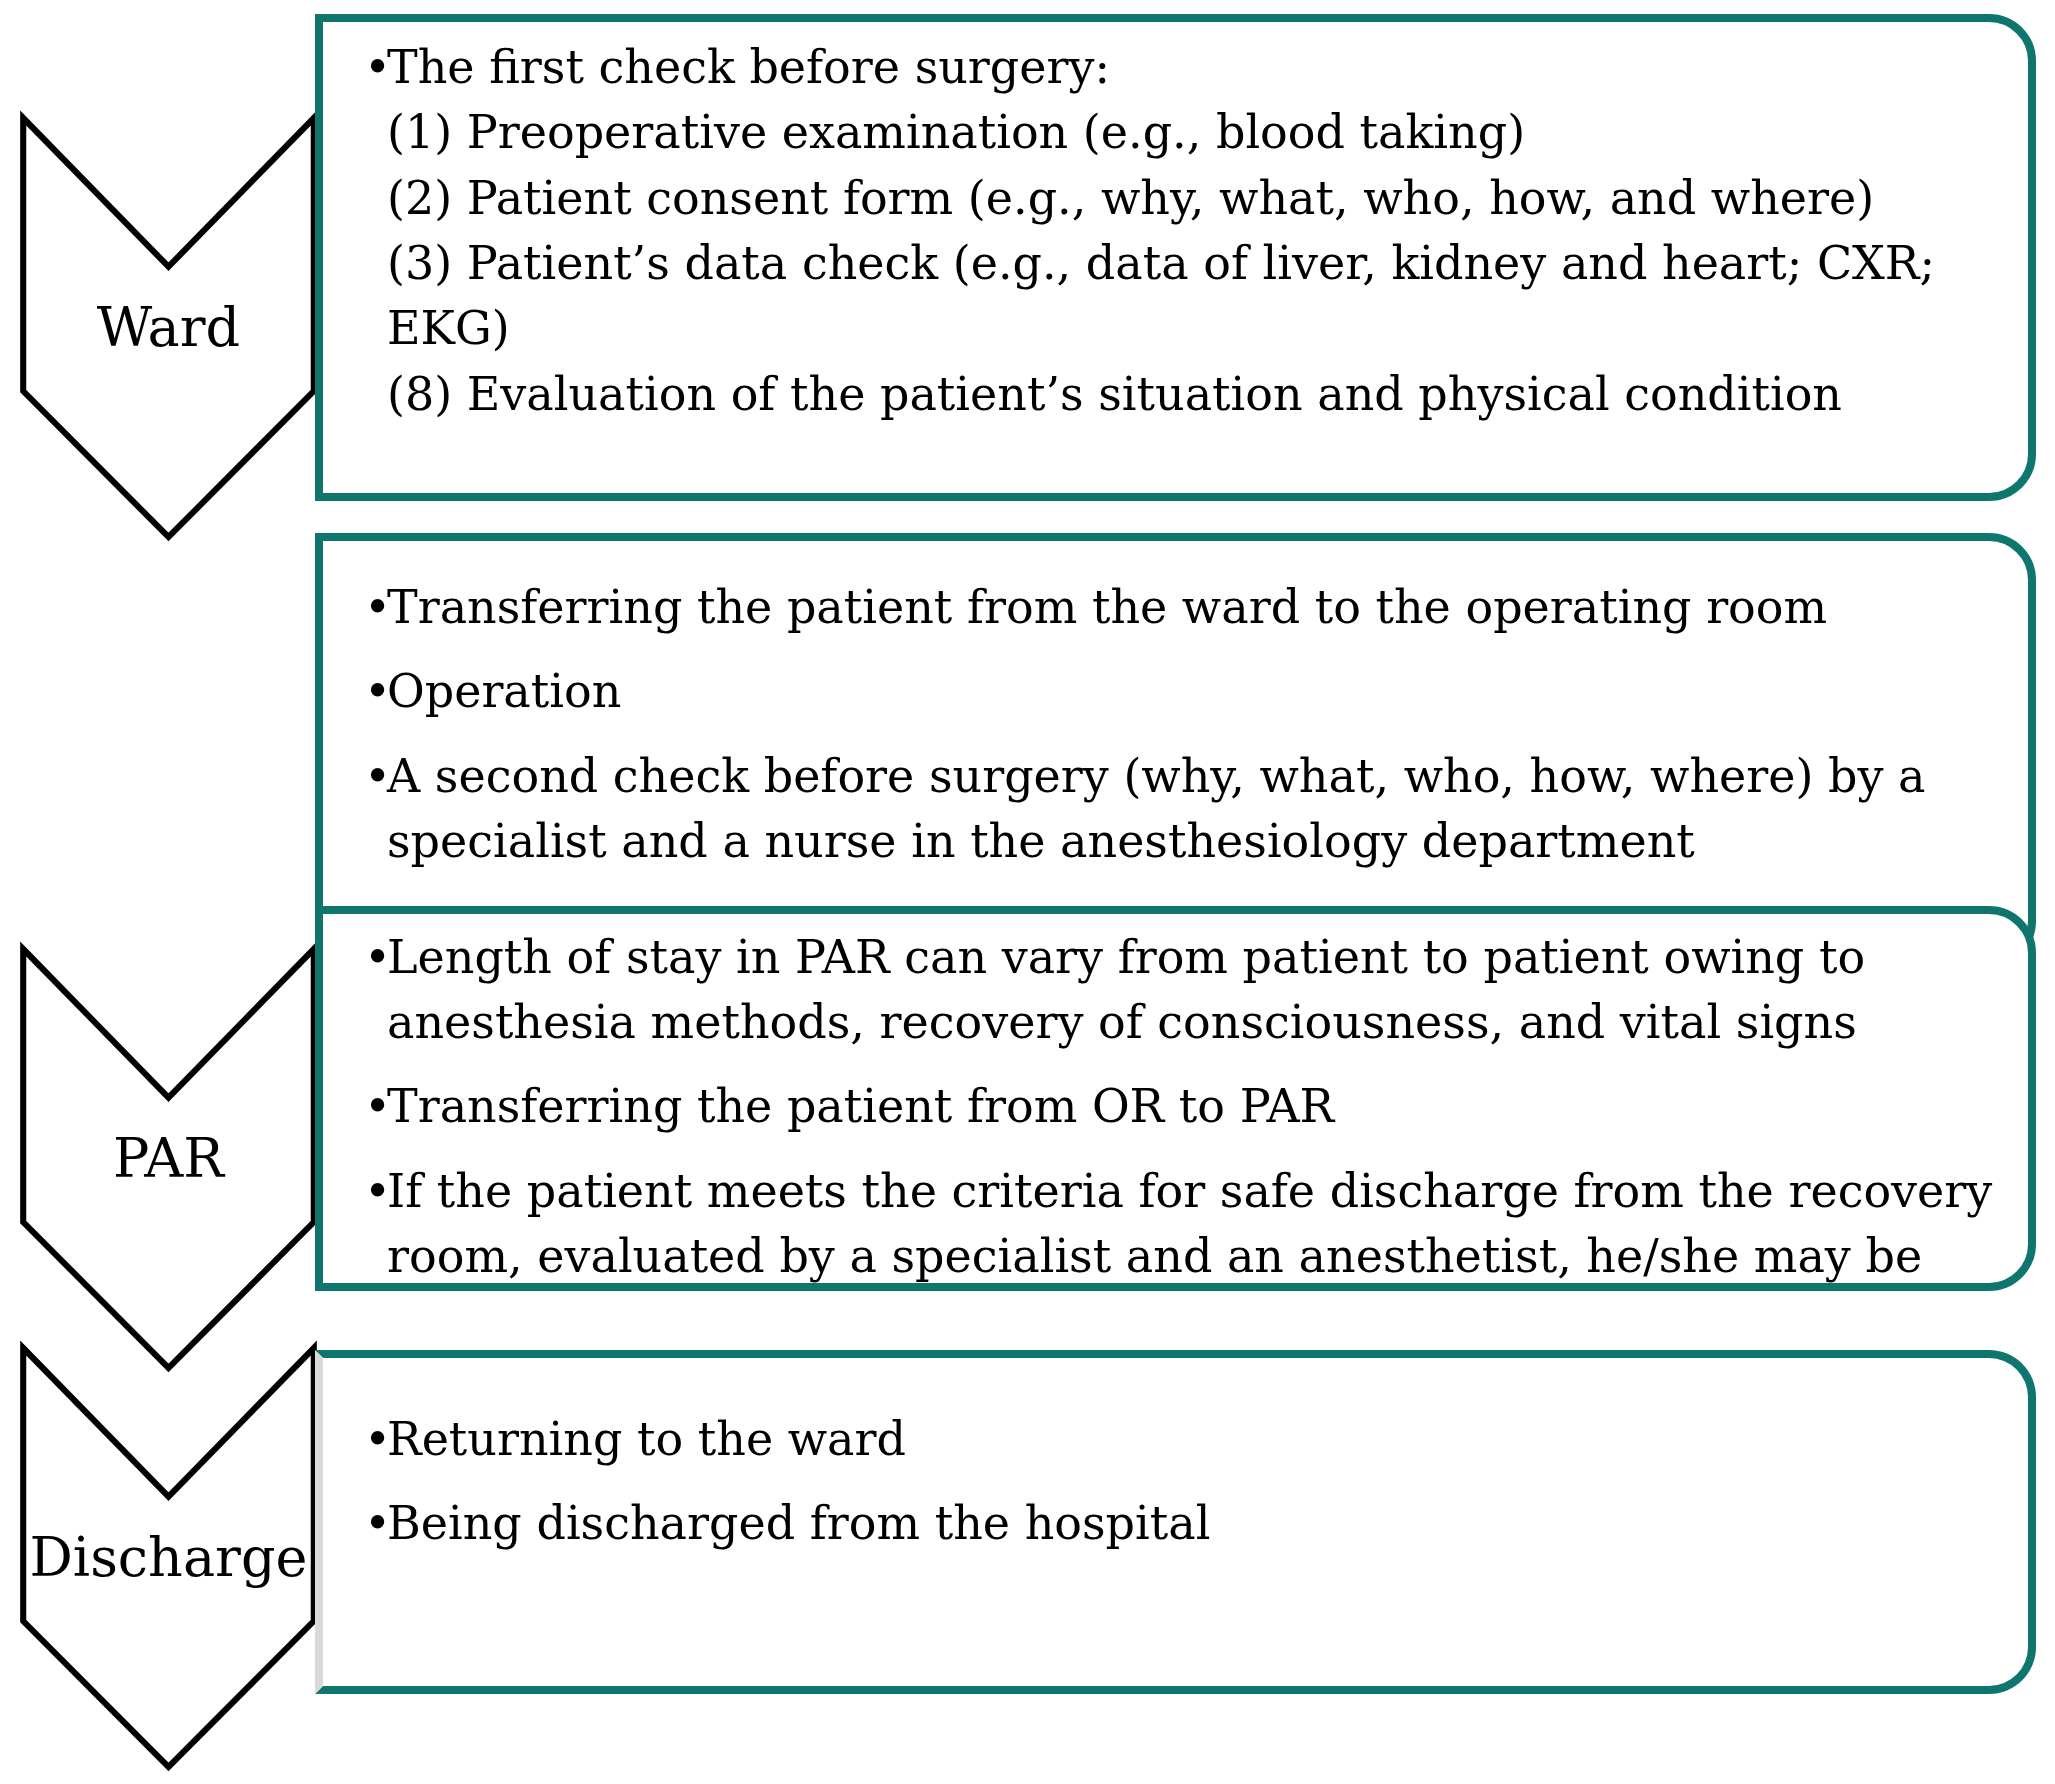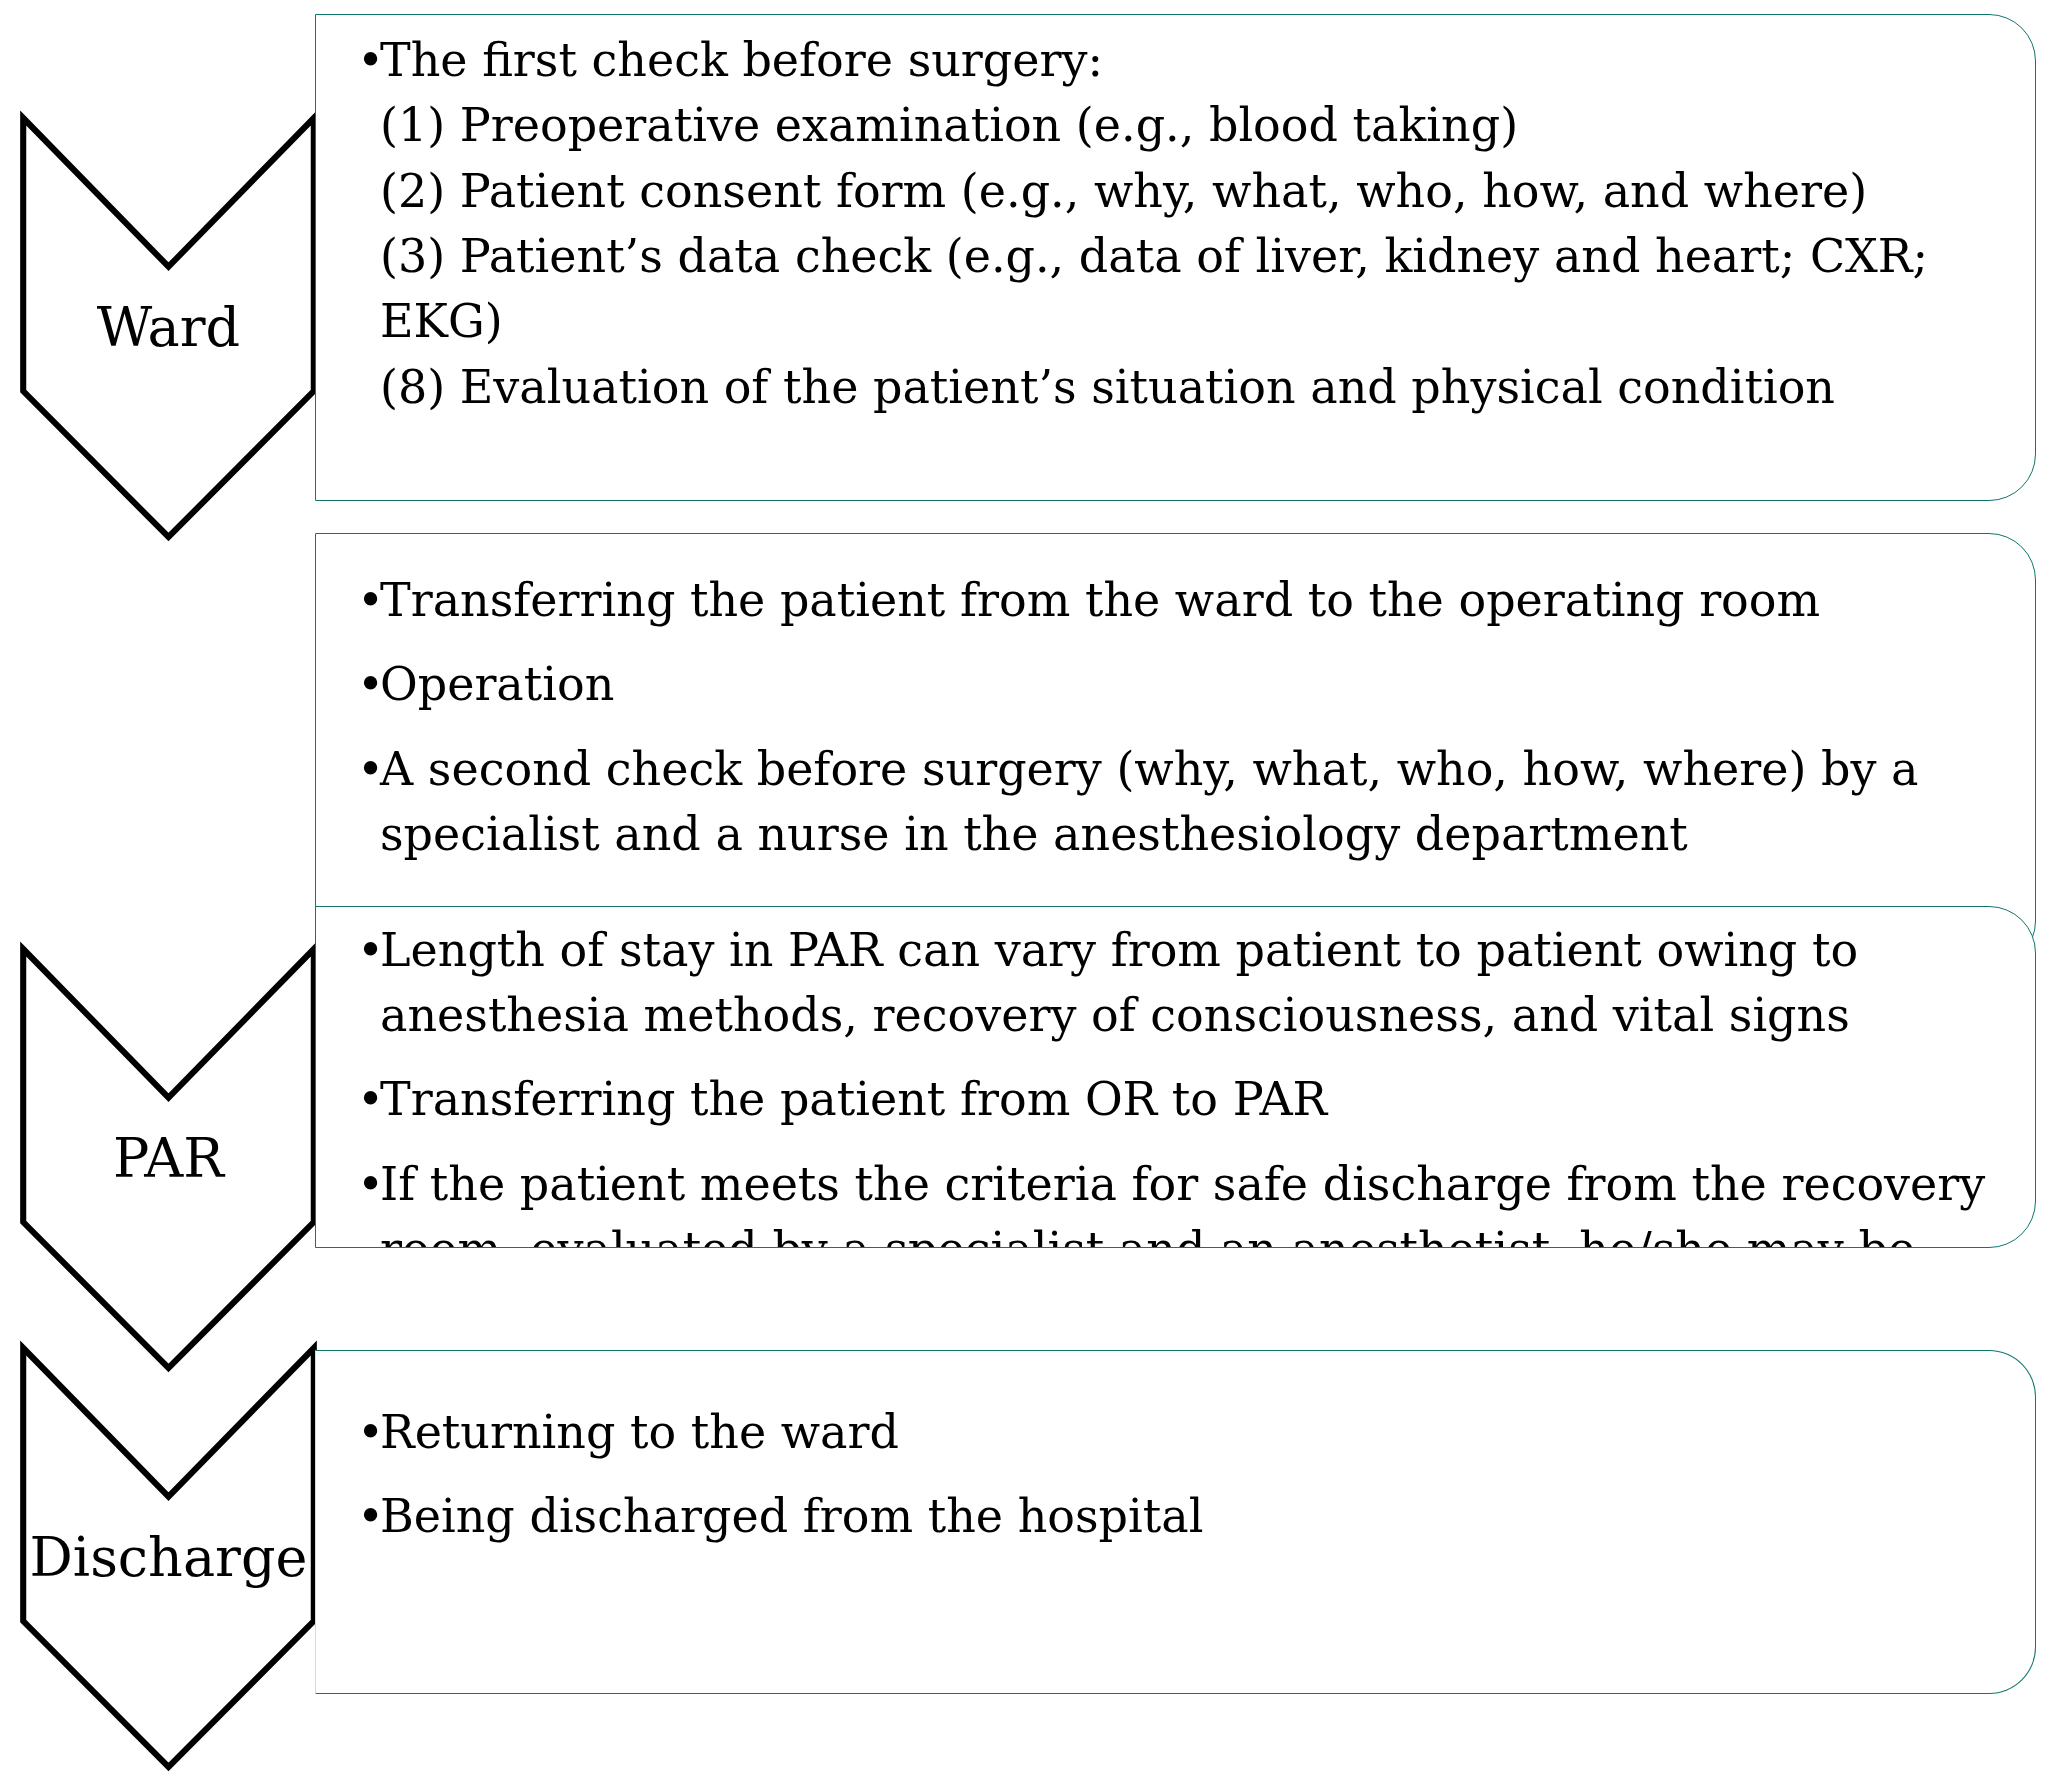--- a/index.html
+++ b/index.html
@@ -10,40 +10,40 @@
   .stage{position:absolute;left:0;top:0;width:100%;height:100%;pointer-events:none;}
   .chevron{position:absolute;left:23px;width:291px;height:419px;}
   .chevron svg{position:absolute;left:0;top:0;overflow:visible;display:block;}
   .chevron polygon{fill:#ffffff;stroke:#000000;stroke-width:9;stroke-linejoin:miter;}
   .stage-label{
     position:absolute;left:0;top:180px;width:100%;
     text-align:center;font-size:54px;line-height:1.1;white-space:nowrap;
   }
   .box{
     position:absolute;left:315px;width:1721px;box-sizing:border-box;
-    border:1px solid #0f766e;border-radius:0 47px 47px 0;
+    border:8px solid #0f766e;border-radius:0 47px 47px 0;
     background:#ffffff;overflow:hidden;
   }
   .items{
     margin:0;padding:0;list-style:none;
     font-size:46px;line-height:1.42;
   }
   .items li{padding-left:0.5em;}
   .items li.bullet{text-indent:-0.5em;}
   .items li.bullet::before{content:"\2022";display:inline-block;width:0.5em;text-indent:0;}
   .spaced li + li{margin-top:19px;}
 
   
   .s0 .chevron{top:118px;}
   .s1 .chevron{top:522px;}
   .s2 .chevron{top:949px;}
   .s3 .chevron{top:1348px;}
   .s0 .box{top:13.5px;height:487px;padding:13.5px 27px 6.8px 41px;}
   .s1 .box{top:533px;height:435px;padding:34px 27px 6.8px 41px;}
-  .s2 .box{top:906px;height:342px;padding:10.8px 27px 6.8px 41px;}
+  .s2 .box{top:906px;height:385px;padding:10.8px 27px 6.8px 41px;}
   .s3 .box{top:1350px;height:344px;padding:49px 27px 6.8px 41px;border-left-color:#d9d9d9;}
 </style>
 </head>
 <body>
 
 <div class="stage s0">
   <div class="chevron">
     <svg width="291" height="419" viewBox="0 0 430 620" aria-hidden="true">
       <polygon points="0,0 215,220 430,0 430,404 215,620 0,404"></polygon>
     </svg>

